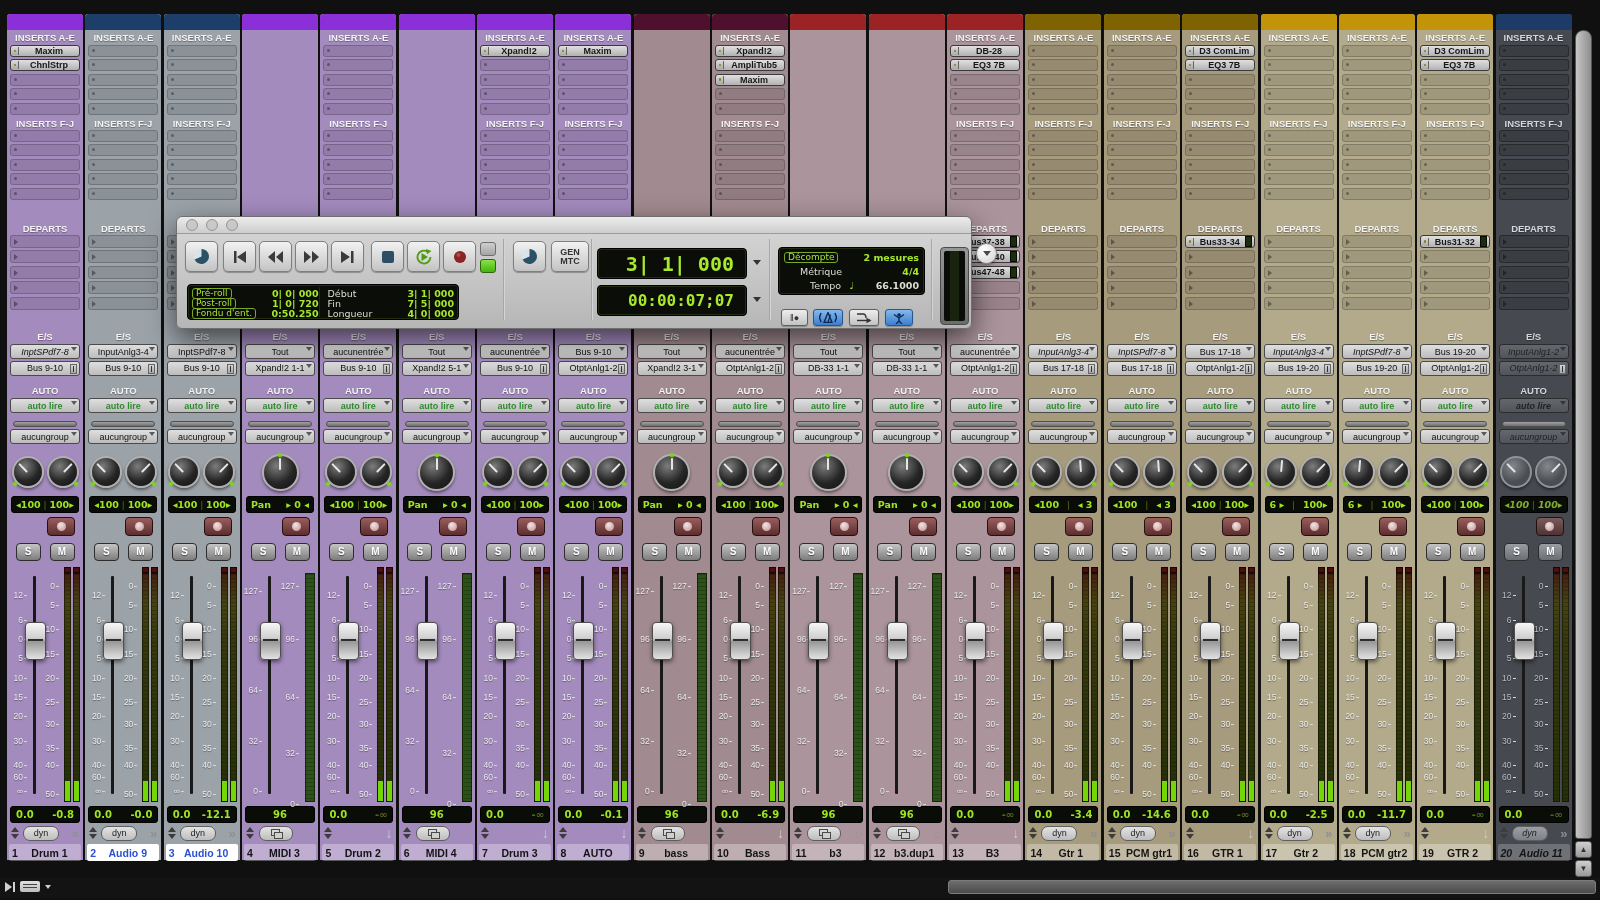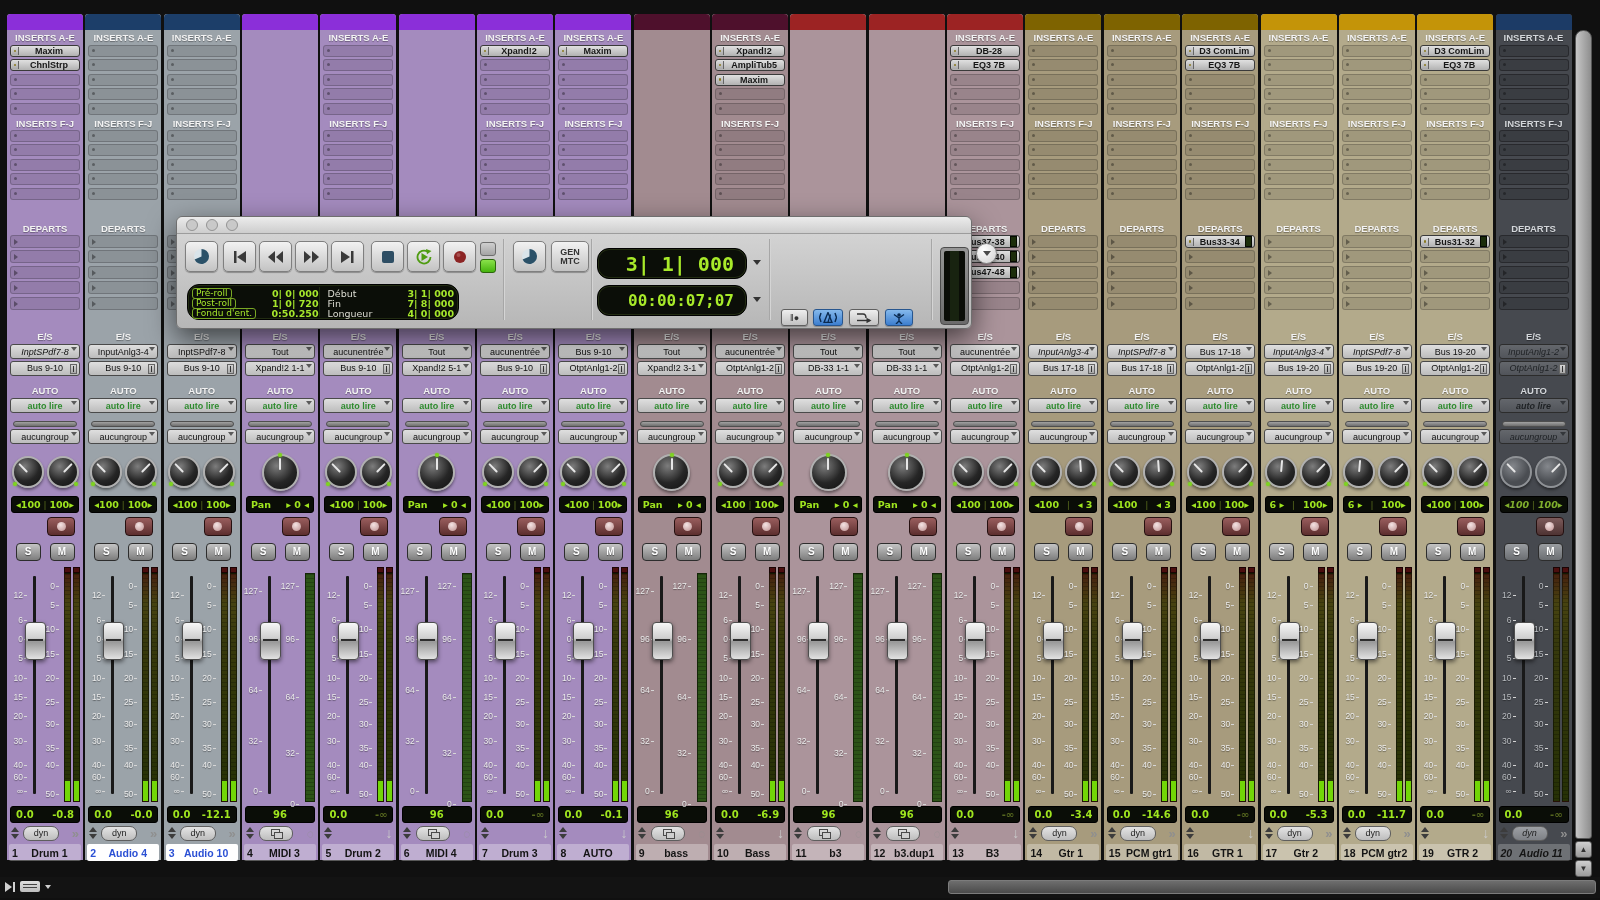--- a/index.html
+++ b/index.html
@@ -127,21 +127,21 @@
   .tbar{height:16px;border-radius:6px 6px 0 0;background:linear-gradient(#ececec,#cdcdcd);border-bottom:1px solid #9c9c9c;
         display:flex;align-items:center;gap:8px;padding-left:9px;}
   .tlight{width:12px;height:12px;border-radius:50%;background:#c9c9c9;border:1px solid #949494;box-sizing:border-box;}
   .tbtn{position:absolute;width:31px;height:29px;border-radius:5px;background:linear-gradient(#f2f2f2,#c3c3c3);
         border:1px solid #7f7f7f;box-shadow:0 1px 1px rgba(0,0,0,.3);display:flex;align-items:center;justify-content:center;}
   .tbtn svg{display:block;}
   .stacked{position:absolute;display:flex;flex-direction:column;gap:3px;}
   .stacked i{width:14px;height:12px;border-radius:3px;border:1px solid #6e6e6e;background:linear-gradient(#cfcfcf,#a5a5a5);}
   .stacked i.grn{background:linear-gradient(#8ae24a,#46b40e);border-color:#2c660c;}
   .groove{position:absolute;top:22px;bottom:8px;width:2px;background:linear-gradient(90deg,#8f8f8f,#ececec);}
-  .tlcd{position:absolute;background:#0b0e08;border:1px solid #000;border-radius:12px;
+  .tlcd{position:absolute;background:#0b0e08;border:1px solid #000;border-radius:4px;
         box-shadow:inset 0 0 0 1px #222c12;color:#a6e72c;font-family:"DejaVu Sans",sans-serif;}
   .rolls{left:10px;top:67px;width:272px;height:36px;display:flex;align-items:stretch;padding:2px 4px;box-sizing:border-box;}
   .rolls .col{flex:1;display:flex;flex-direction:column;justify-content:space-between;padding:1px 0;}
   .rolls .col.right{border-left:1px solid #1f2a10;padding-left:8px;}
   .lrow{display:flex;justify-content:space-between;align-items:center;height:10px;}
   .lbox{font-size:9px;line-height:9px;border:1px solid #79a824;border-radius:3px;padding:0 3px;color:#a6e72c;white-space:nowrap;}
   .lval{font-size:9.5px;font-weight:bold;color:#a6e72c;white-space:nowrap;}
   .lwhite{font-size:9.5px;color:#dcdcd2;white-space:nowrap;}
   .cnt{position:absolute;left:420px;width:150px;height:31px;display:flex;align-items:center;justify-content:flex-end;
         padding-right:12px;box-sizing:border-box;font-family:"DejaVu Sans Mono",monospace;font-weight:bold;color:#a8ea2a;}
@@ -510,21 +510,21 @@
             <i class="up"></i>
             <i class="dn"></i>
           </span>
         <span class="ctrl-mid">
             <span class="dynpill">dyn</span>
           </span>
         <span class="ctrl-right"><span class="autoarrow">»</span></span>
       </div>
       <div class="namerow">
         <span class="tnum">2</span>
-        <span class="tname">Audio 4</span>
+        <span class="tname">Audio 9</span>
       </div>
     </div>
       <div class="strip sel" style="--hdr: #1c3e69; --body: #9ba3a9;">
       <div class="hdr"></div>
       <div class="topzone">
         <div class="seclbl lbl-ia">INSERTS A-E</div>
         <div class="slots slots-ia">
             <div class="slot">
               <span class="dot"></span>
             </div>
@@ -2716,21 +2716,21 @@
             <div class="mbar">
               <div class="mlit"></div>
             </div>
             <div class="mbar">
               <div class="mlit"></div>
             </div>
           </div>
       </div>
       <div class="vollcd">
         <span class="vol-v">0.0</span>
-          <span class="vol-p">-5.3</span>
+          <span class="vol-p">-2.5</span>
       </div>
       <div class="ctrlrow">
         <span class="nudge">
             <i class="up"></i>
             <i class="dn"></i>
           </span>
         <span class="ctrl-mid">
             <span class="dynpill">dyn</span>
           </span>
         <span class="ctrl-right"><span class="autoarrow">»</span></span>
@@ -3316,36 +3316,51 @@
             <span class="lval">0:50.250</span>
           </div>
       </div>
       <div class="col right">
         <div class="lrow">
             <span class="lwhite">Début</span>
             <span class="lval">3| 1| 000</span>
           </div>
         <div class="lrow">
             <span class="lwhite">Fin</span>
-            <span class="lval">7| 8| 000</span>
+            <span class="lval">7| 5| 000</span>
           </div>
         <div class="lrow">
             <span class="lwhite">Longueur</span>
             <span class="lval">4| 0| 000</span>
           </div>
       </div>
     </div>
 
     <div class="groove" style="left:414px"></div>
     <div class="tlcd cnt main">3| 1| 000</div>
     <span class="cntarrow" style="top:43px"></span>
     <div class="tlcd cnt sub">00:00:07;07</div>
     <span class="cntarrow" style="top:80px"></span>
 
     <div class="groove" style="left:592px"></div>
+    <div class="tlcd midipanel">
+      <div class="mprow">
+        <span class="lbox">Décompte</span>
+        <span class="lval">2 mesures</span>
+      </div>
+      <div class="mprow">
+        <span class="lwhite" style="margin-left:16px">Métrique</span>
+        <span class="lval">4/4</span>
+      </div>
+      <div class="mprow">
+        <span class="lwhite" style="margin-left:26px">Tempo</span>
+        <span class="lval" style="margin-left:8px;margin-right:auto">♩</span>
+        <span class="lwhite" style="font-weight:bold">66.1000</span>
+      </div>
+    </div>
     <div class="mbtn" style="left:604px;width:27px">
         <span>‖●</span>
       </div>
     <div class="mbtn active" style="left:636px;width:30px">
       <svg width="18" height="11" viewBox="0 0 18 11">
           <path d="M2 1 L0.5 5.5 L2 10" fill="none" stroke="#0a2a50" stroke-width="1.4"></path>
           <path d="M16 1 L17.5 5.5 L16 10" fill="none" stroke="#0a2a50" stroke-width="1.4"></path>
           <polygon points="9,0.5 13,10.5 5,10.5" fill="none" stroke="#0a2a50" stroke-width="1.4"></polygon>
           <line x1="9" y1="10" x2="11.5" y2="2.5" stroke="#0a2a50" stroke-width="1.2"></line>
         </svg>

